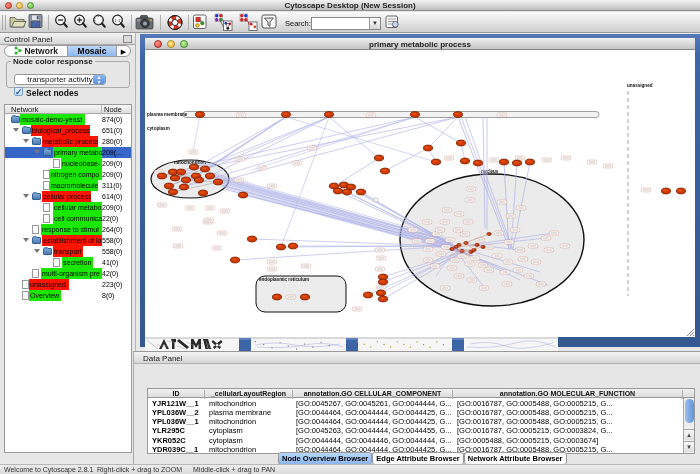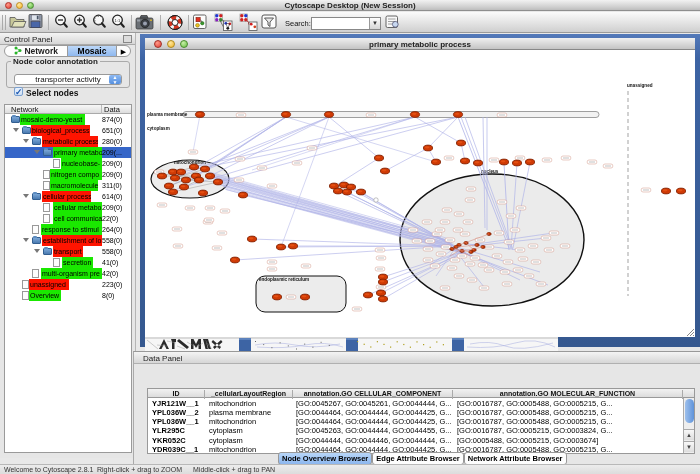--- a/index.html
+++ b/index.html
@@ -16,21 +16,21 @@
 #cpanel{left:0;top:33px;width:136px;height:425px;background:#e6e6e6;border-right:1px solid #b5b5b5;}
 #cphead{position:absolute;left:0;top:0;width:135px;height:12px;background:linear-gradient(#f4f4f4,#d7d7d7);border-bottom:1px solid #aaa;}
 #cphead span{position:absolute;left:4px;top:2px;font-size:8px;color:#222;}
 #cpfloat{position:absolute;right:3px;top:2px;width:9px;height:8px;border:1px solid #888;background:#ddd;}
 #cptabs{position:absolute;left:4px;top:12px;width:127px;height:12px;background:#fdfdfd;border:1px solid #9a9a9a;border-radius:6px;overflow:hidden;display:flex;}
 #tab-net{width:62px;height:100%;font-size:8.5px;font-weight:bold;color:#222;text-align:center;line-height:11px;}
 #tab-mosaic{width:50px;height:100%;background:linear-gradient(#bcd7f8,#8fb8ef);border-left:1px solid #9a9a9a;border-right:1px solid #9a9a9a;font-size:8.5px;font-weight:bold;text-align:center;line-height:11px;}
 #tab-arrow{flex:1;text-align:center;font-size:7px;line-height:11px;}
 #groupbox{position:absolute;left:6px;top:28px;width:124px;height:27px;border:1px solid #aaa;border-radius:3px;}
 #groupbox .lbl{position:absolute;left:4px;top:-5px;background:#e6e6e6;padding:0 2px;font-size:8px;font-weight:bold;color:#222;}
-#combo{position:absolute;left:7px;top:12px;width:108px;height:11px;background:#fff;border:1px solid #999;border-radius:3px;font-size:8px;text-align:center;line-height:10px;color:#111;}
+#combo{position:absolute;left:7px;top:12px;width:92px;height:11px;background:#fff;border:1px solid #999;border-radius:3px;font-size:8px;text-align:center;line-height:10px;color:#111;}
 #combo .spin{position:absolute;right:0px;top:0px;width:12px;height:9px;background:linear-gradient(#8cb8f2,#5590e0);border-radius:2px;color:#fff;font-size:5px;line-height:4.5px;text-align:center;}
 #selrow{position:absolute;left:26px;top:55px;font-size:8.5px;font-weight:bold;color:#111;}
 #cb{position:absolute;left:-12px;top:-1px;width:9px;height:9px;background:linear-gradient(#eaf2fc,#cfe0f5);border:1px solid #7aa0d0;border-radius:2px;color:#1a56b0;font-size:9px;line-height:9px;font-weight:bold;}
 #treelist{position:absolute;left:4px;top:71px;width:128px;height:349px;background:#fff;border:1px solid #9a9a9a;}
 #treehead{position:absolute;left:0;top:0;width:126px;height:9px;background:linear-gradient(#f8f8f8,#ddd);border-bottom:1px solid #aaa;font-size:7.5px;color:#111;}
 #treehead .c1{position:absolute;left:6px;top:0px;}
 #treehead .c2{position:absolute;left:96px;top:0px;border-left:1px solid #bbb;padding-left:2px;width:22px;}
 .trow{position:absolute;left:0;width:126px;height:11px;font-size:7px;line-height:11px;white-space:nowrap;}
 .trow .hl{position:absolute;top:0px;height:11px;line-height:11px;padding:0 1px;color:#000;overflow:hidden;}
 .g{background:#1ae800;}
@@ -188,28 +188,28 @@
       <div id="tab-net"><svg width="8" height="9" viewBox="0 0 8 9" style="vertical-align:-1px">
           <circle cx="2" cy="2" r="1.5" fill="#2ab52a"></circle>
           <circle cx="6" cy="4.5" r="1.5" fill="#2ab52a"></circle>
           <circle cx="2" cy="7" r="1.5" fill="#2ab52a"></circle>
           <path d="M2 2L6 4.5L2 7" stroke="#2ab52a" stroke-width="0.7" fill="none"></path>
         </svg> Network</div>
       <div id="tab-mosaic">Mosaic</div>
       <div id="tab-arrow">▶</div>
     </div>
  <div id="groupbox">
-      <div class="lbl">Node color annotation</div>
+      <div class="lbl">Node color response</div>
    <div id="combo">transporter activity<div class="spin">▲<br>▼</div></div>
  </div>
  <div id="selrow"><span id="cb">✓</span>Select nodes</div>
  <div id="treelist">
   <div id="treehead">
         <span class="c1">Network</span>
-        <span class="c2">Data</span>
+        <span class="c2">Node</span>
       </div>
   <div class="trow" style="top:9px;">
         <div class="folder" style="left:6px"></div>
         <div class="hl g" style="left:15px;width:65px">mosaic-demo-yeast</div>
         <div class="num">874(0)</div>
       </div>
 <div class="trow" style="top:20px;">
         <div class="arrow" style="left:8px"></div>
         <div class="folder" style="left:17px"></div>
         <div class="hl r" style="left:26px;width:59px">biological_process</div>

